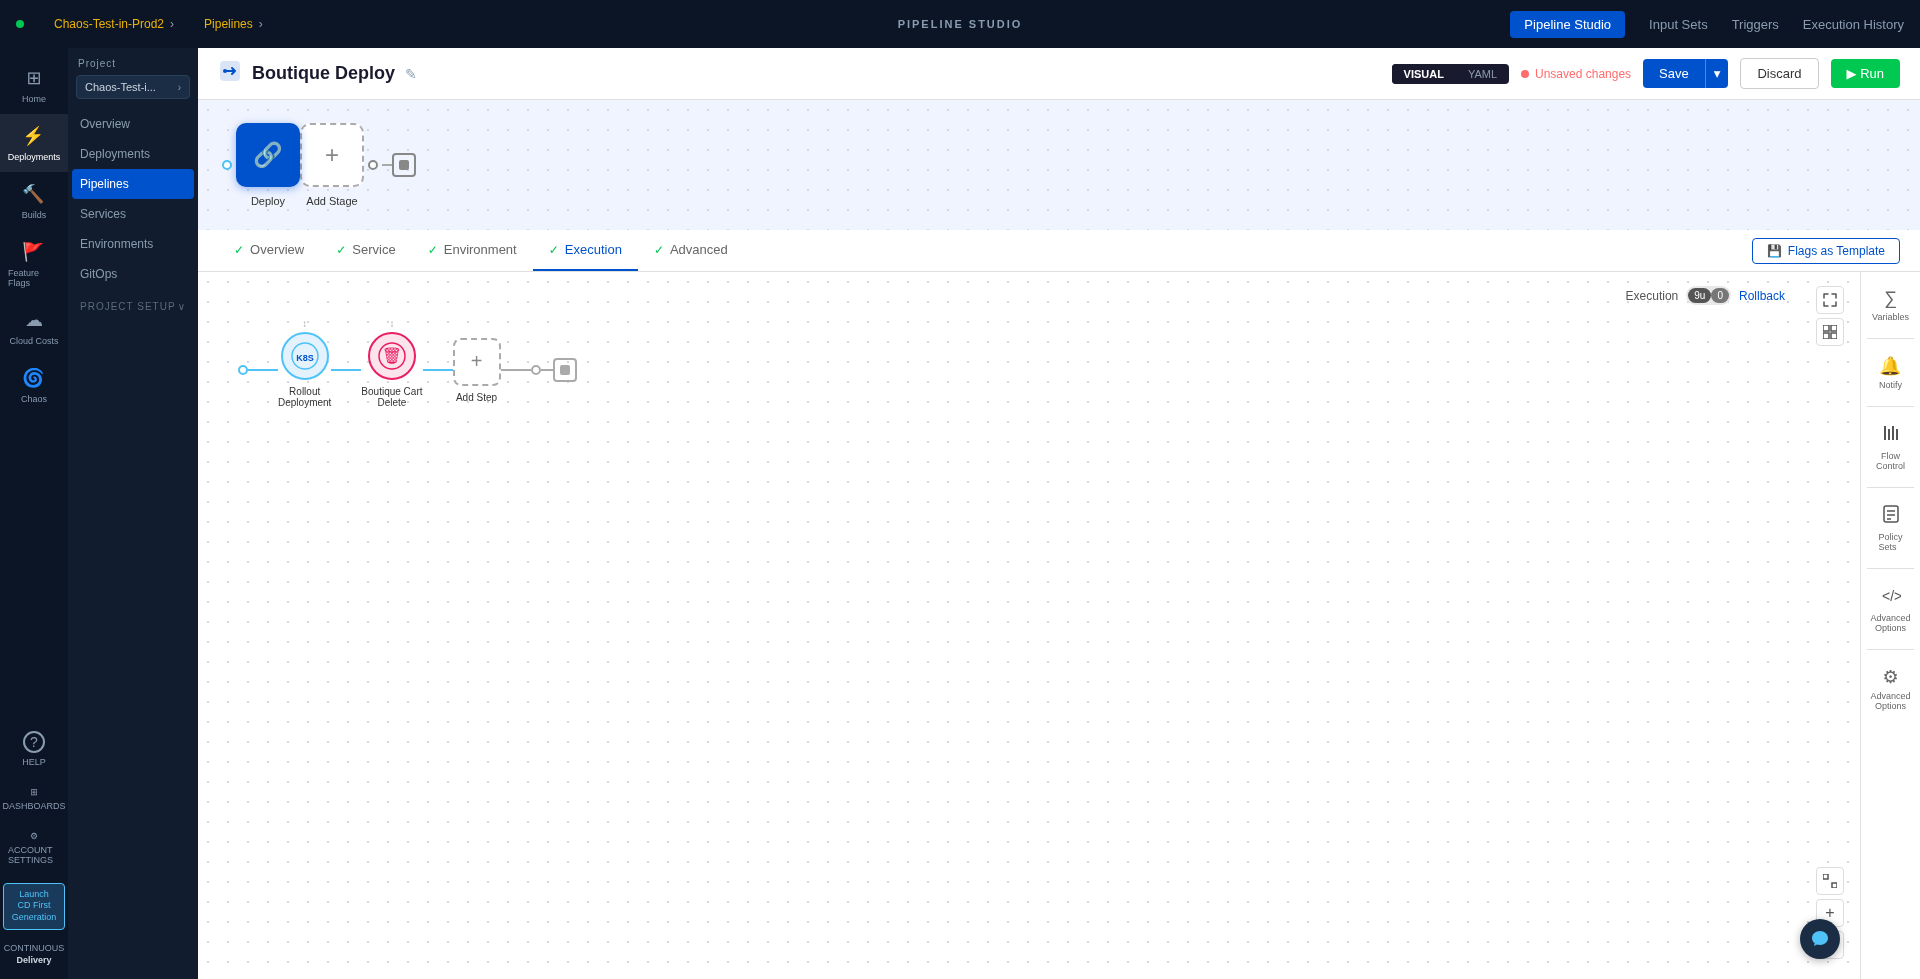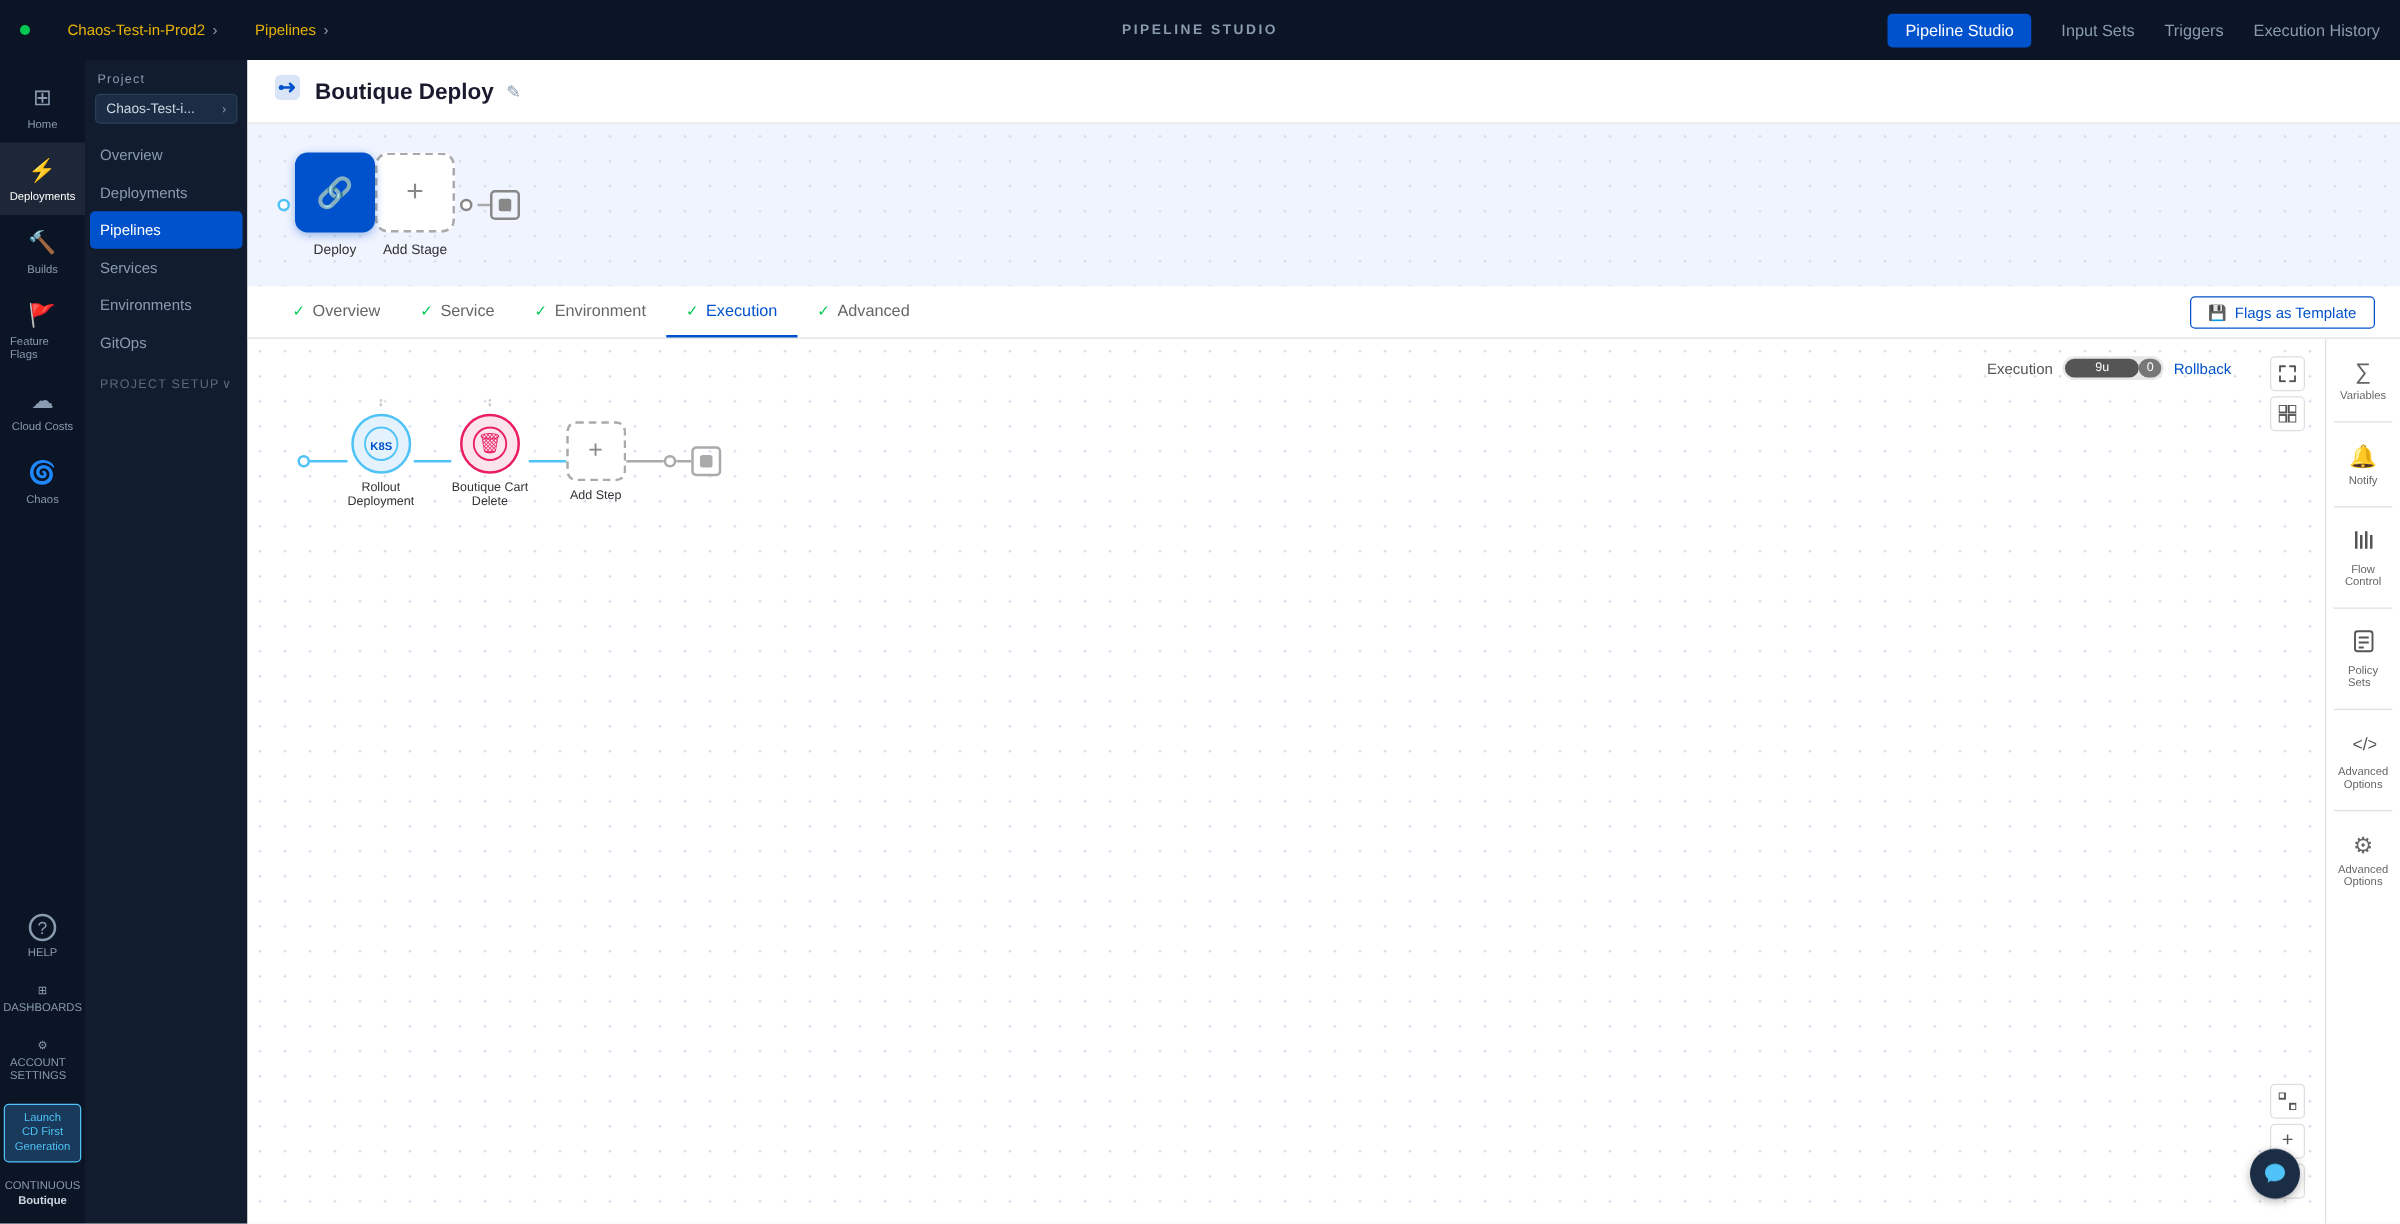--- a/index.html
+++ b/index.html
@@ -638,21 +638,21 @@
         <div class="icon-shape">⊞</div>
         <span>DASHBOARDS</span>
       </div>
       <div class="sidebar-bottom-item">
         <div class="icon-shape">⚙</div>
         <span>ACCOUNT SETTINGS</span>
       </div>
       <div class="launch-cd-btn">Launch CD First Generation</div>
       <div class="continuous-delivery">
         <div>CONTINUOUS</div>
-        <div class="cd-bold">Boutique</div>
+        <div class="cd-bold">Delivery</div>
       </div>
     </div>
   </div>
 
   <div class="second-sidebar">
     <div class="second-sidebar-project">Project</div>
     <div class="second-sidebar-selector">
       <span>Chaos-Test-i...</span>
       <span class="arrow">›</span>
     </div>
@@ -675,20 +675,36 @@
         <span class="icon">
           <svg width="24" height="24" viewBox="0 0 24 24" fill="none">
             <rect x="2" y="2" width="20" height="20" rx="4" fill="#0052cc" opacity="0.15"></rect>
             <path d="M7 12 L17 12 M14 9 L17 12 L14 15" stroke="#0052cc" stroke-width="2" stroke-linecap="round" stroke-linejoin="round"></path>
             <circle cx="7" cy="12" r="2" fill="#0052cc"></circle>
           </svg>
         </span>
         <h2>Boutique Deploy</h2>
         <span class="edit-icon">✎</span>
       </div>
+      <div class="pipeline-header-right">
+        <div class="visual-yaml-toggle">
+          <div class="vyt-option active">VISUAL</div>
+          <div class="vyt-option yaml">YAML</div>
+        </div>
+        <div class="unsaved">
+          <span class="dot"></span>
+          <span>Unsaved changes</span>
+        </div>
+        <div class="save-btn-group">
+          <button class="save-btn">Save</button>
+          <button class="save-dropdown">▾</button>
+        </div>
+        <button class="discard-btn">Discard</button>
+        <button class="run-btn">▶ Run</button>
+      </div>
     </div>
 
     <div class="stage-area">
       <div style="display:flex;align-items:center;">
         <div class="stage-start-dot"></div>
         <div class="stage-connector-line"></div>
         <div class="stage-node">
           <div class="stage-node-box">
             <span class="inner-icon">🔗</span>
           </div>
@@ -736,21 +752,21 @@
         <span>Flags as Template</span>
       </button>
     </div>
 
     <div class="execution-area">
       <div class="execution-canvas">
 
         <div style="position:absolute;top:14px;right:75px;display:flex;align-items:center;gap:8px;font-size:12px;color:#555;">
           <span>Execution</span>
           <div class="exec-toggle">
-            <div class="exec-toggle-option active" style="font-size:10px;padding:2px 24px;">9u</div>
+            <div class="exec-toggle-option active" style="font-size:10px;padding:2px 6px;">9u</div>
             <div class="exec-toggle-option" style="font-size:10px;padding:2px 6px;background:#777;color:#fff;border-radius:10px;">0</div>
           </div>
           <span style="color:#0052cc;font-weight:500;">Rollback</span>
         </div>
 
         <div class="steps-flow">
           <div class="step-dot-start"></div>
           <div class="step-connector"></div>
 
           <div class="step-node">

